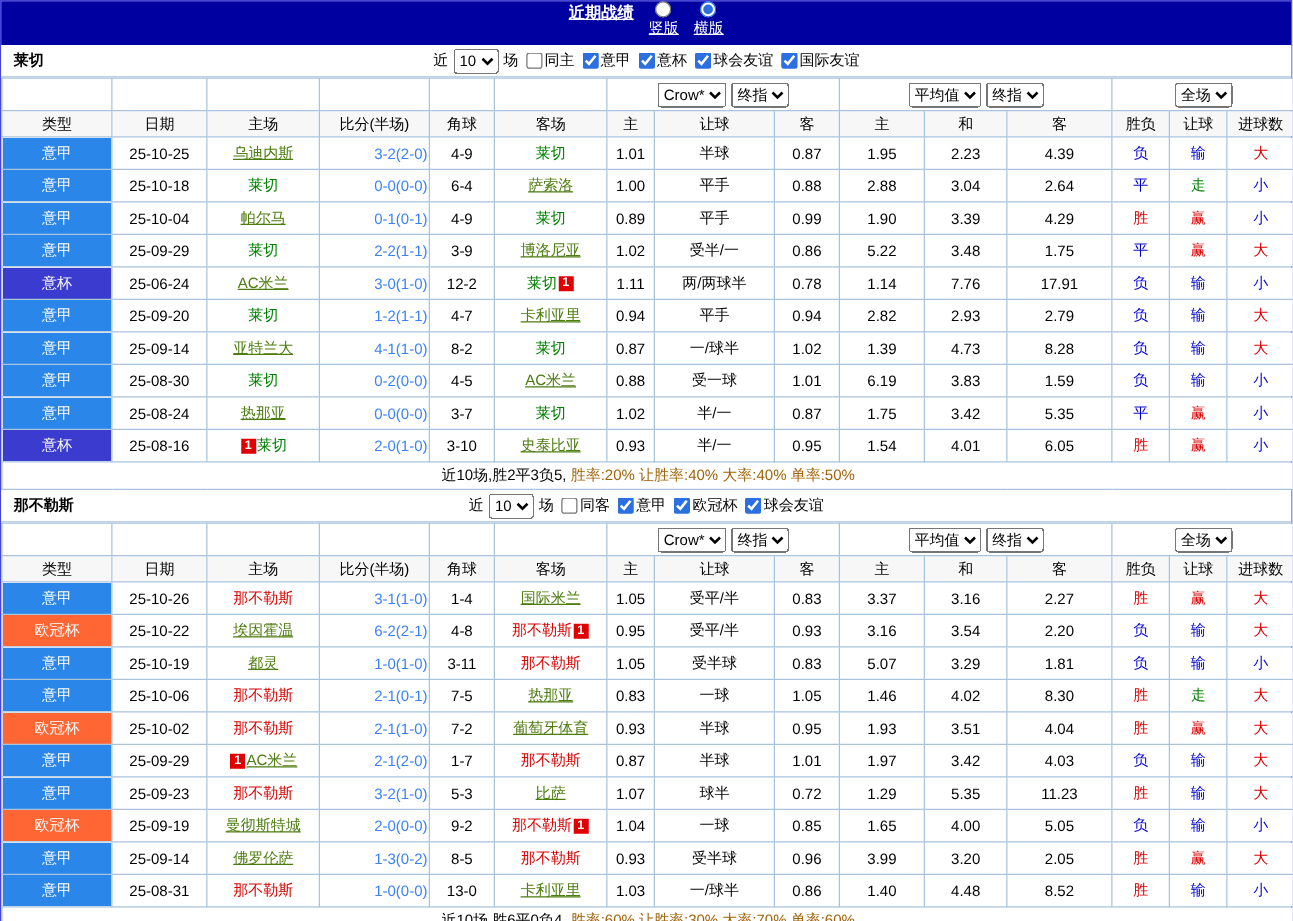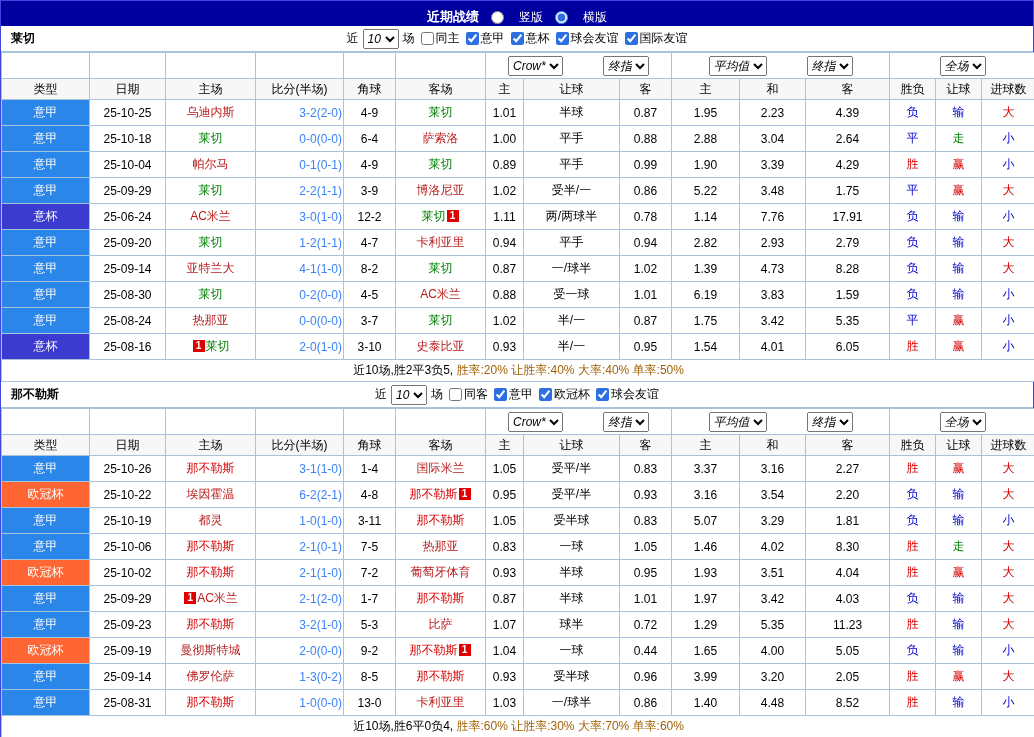--- a/index.html
+++ b/index.html
@@ -3,50 +3,50 @@
 <meta charset="utf-8">
 <style>
   * { margin:0; padding:0; box-sizing:border-box; }
   html,body { background:#fff; }
   body {
     font-family:"Liberation Sans","DejaVu Sans",sans-serif;
     font-size:12px; color:#000; width:1034px;
   }
   .page { width:1034px; border:1px solid #4444d8; }
   .titlebar {
-    background:#0000a0; color:#fff; height:25px;
-    display:flex; align-items:flex-end; justify-content:center; gap:12px;
+    background:#0000a0; color:#fff; height:35px;
+    display:flex; align-items:flex-start; justify-content:center; gap:12px;text-decoration:underline;
   }
   .titlebar .title { font-weight:bold; font-size:13px; }
-  .titlebar label { display:inline-flex; align-items:center; gap:13px; cursor:pointer; font-size:12px; }
+  .titlebar label { display:inline-flex; align-items:center; gap:0; cursor:pointer; font-size:12px;flex-direction:column; }
   input[type=radio], input[type=checkbox] { accent-color:#2b6fe0; margin:0 2px 0 0; width:13px; height:13px; }
   .secbar {
     position:relative; height:26px; border-bottom:1px solid #a8c4dd;
     display:flex; align-items:center; justify-content:center; background:#fff;
   }
   .teamname { position:absolute; left:10px; font-weight:bold; }
   .filters { display:flex; align-items:center; gap:4px; }
   .filters label { display:inline-flex; align-items:center; margin-left:2px; }
-  select { font-size:12px; height:20px; font-family:"Liberation Sans","DejaVu Sans",sans-serif;font-style:italic; }
+  select { font-size:12px; height:20px; font-family:"Liberation Sans","DejaVu Sans",sans-serif; }
   table { width:100%; border-collapse:collapse; table-layout:fixed; }
   th, td {
     border:1px solid #a8c4dd; text-align:center; height:26px;
     overflow:hidden; white-space:nowrap; padding:0 1px;
   }
   thead tr.selrow th { height:26px; background:#fff; }
   thead tr.subhead th { height:21px; font-weight:normal; background:#f7f7f7; }
-  thead .selrow select { margin:0 20px; }
+  thead .selrow select { margin:0 2px; }
   tbody td { background:#fff; }
   .lg-sa  { background:#2a86e8; color:#fff; }
   .lg-ci  { background:#3b3bd0; color:#fff; }
   .lg-ucl { background:#ff6633; color:#fff; }
   .t-red   { color:#d80000; }
   .t-blue  { color:#0000cc; }
   .t-green { color:#008000; }
-  .t-black { color:#b91c1c; }
+  .t-black { color:#4d7c0f;text-decoration:underline; }
   .score { color:#3b82f6;text-align:right; }
   .badge {
     display:inline-block; background:#e00000; color:#fff; font-size:10px;
     line-height:12px; width:12px; height:12px; margin:0 1px; font-weight:bold;
     vertical-align:1px;
   }
   tfoot td { height:22px; background:#fff; }
   tfoot .stats { color:#a16207; }
 </style>
 </head>
@@ -513,21 +513,21 @@
           </tr>
           <tr>
             <td class="lg-ucl">欧冠杯</td>
             <td>25-09-19</td>
             <td><span class="t-black">曼彻斯特城</span></td>
             <td class="score">2-0(0-0)</td>
             <td>9-2</td>
             <td><span class="t-red">那不勒斯</span><span class="badge">1</span></td>
             <td>1.04</td>
             <td>一球</td>
-            <td>0.44</td>
+            <td>0.85</td>
             <td>1.65</td>
             <td>4.00</td>
             <td>5.05</td>
             <td class="t-blue">负</td>
             <td class="t-blue">输</td>
             <td class="t-blue">小</td>
           </tr>
           <tr>
             <td class="lg-sa">意甲</td>
             <td>25-09-14</td>

